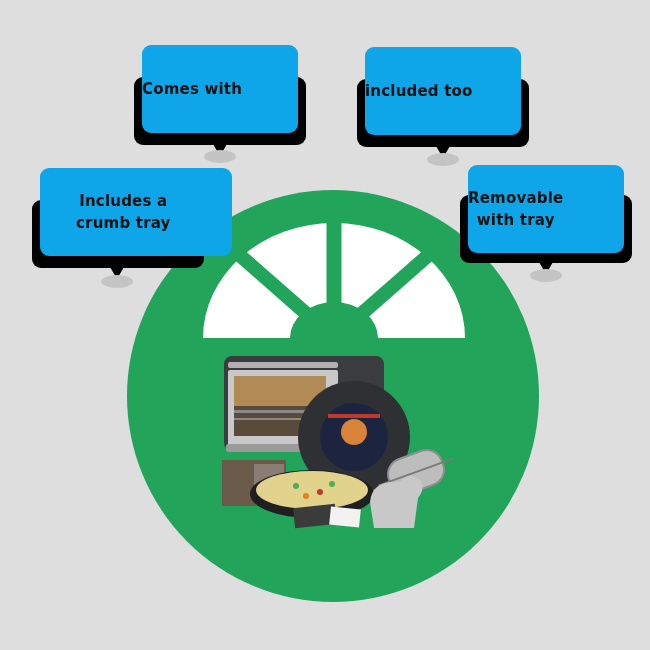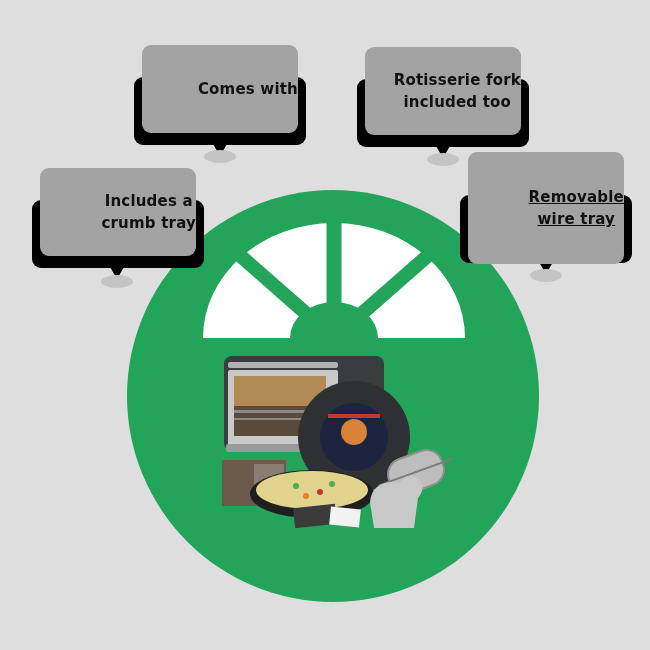--- a/index.html
+++ b/index.html
@@ -12,22 +12,22 @@
   .stage { position: absolute; left: 0; top: 0; width: 650px; height: 650px; }
   .circle {
     position: absolute; left: 127px; top: 190px; width: 412px; height: 412px;
     border-radius: 50%; background: #22a55a;
   }
   .callout { position: absolute; }
   .callout .shadow {
     position: absolute; background: #000; border-radius: 9px;
   }
   .callout .box {
-    position: absolute; background: #a3a3a3; border-radius: 9px;
-    display: flex; align-items: center; justify-content: flex-end; text-align: center;
+    position: absolute; background: #0ea5e9; border-radius: 9px;
+    display: flex; align-items: center; justify-content: flex-start; text-align: center;
     font-weight: bold; font-size: 15px; line-height: 22px; color: #111; letter-spacing: 0.2px;
   }
   .callout .pointer {
     position: absolute; width: 0; height: 0;
     border-left: 7px solid transparent; border-right: 7px solid transparent;
     border-top: 12px solid #000;
   }
   .callout .ellipse {
     position: absolute; width: 32px; height: 13px; border-radius: 50%; background: #c4c4c4;
   }
@@ -105,43 +105,42 @@
       </div>
     </div>
   </div>
 
   <div class="callout">
     <div class="shadow" style="left:357px; top:79px; width:172px; height:68px;"></div>
     <div class="pointer" style="left:436px; top:146px;"></div>
     <div class="ellipse" style="left:427px; top:153px;"></div>
     <div class="box" style="left:365px; top:47px; width:156px; height:88px;">
       <div>
-        <div>Rotisserie fork</div>
         <div>included too</div>
       </div>
     </div>
   </div>
 
   <div class="callout">
     <div class="shadow" style="left:32px; top:200px; width:172px; height:68px;"></div>
     <div class="pointer" style="left:110px; top:267px;"></div>
     <div class="ellipse" style="left:101px; top:275px;"></div>
-    <div class="box" style="left:40px; top:168px; width:156px; height:88px;">
+    <div class="box" style="left:40px; top:168px; width:156px; height:88px;padding-left:36px;">
       <div>
         <div>Includes a</div>
         <div>crumb tray</div>
       </div>
     </div>
   </div>
 
   <div class="callout">
     <div class="shadow" style="left:460px; top:195px; width:172px; height:68px;"></div>
     <div class="pointer" style="left:539px; top:262px;"></div>
     <div class="ellipse" style="left:530px; top:269px;"></div>
-    <div class="box" style="left:468px; top:152px; width:156px; height:112px;text-decoration:underline;">
+    <div class="box" style="left:468px; top:165px; width:156px; height:88px;">
       <div>
         <div>Removable</div>
-        <div>wire tray</div>
+        <div>with tray</div>
       </div>
     </div>
   </div>
 
 </div>
 
 </body></html>

